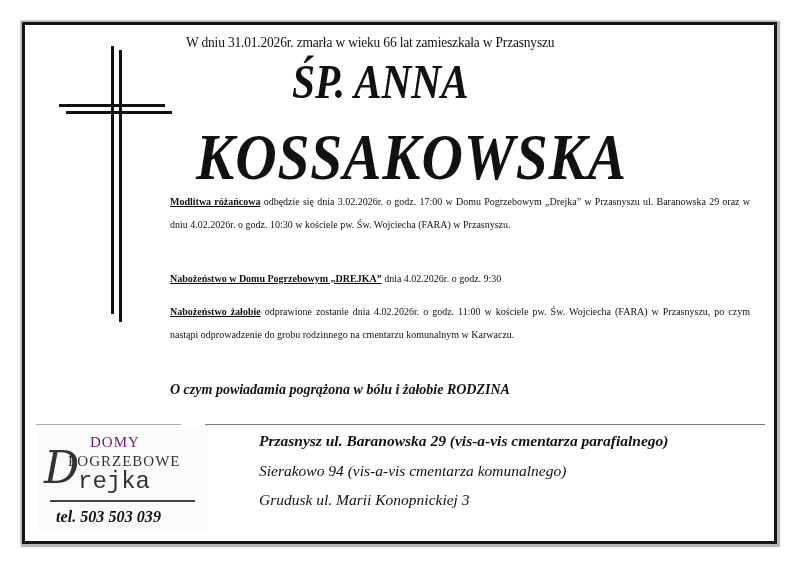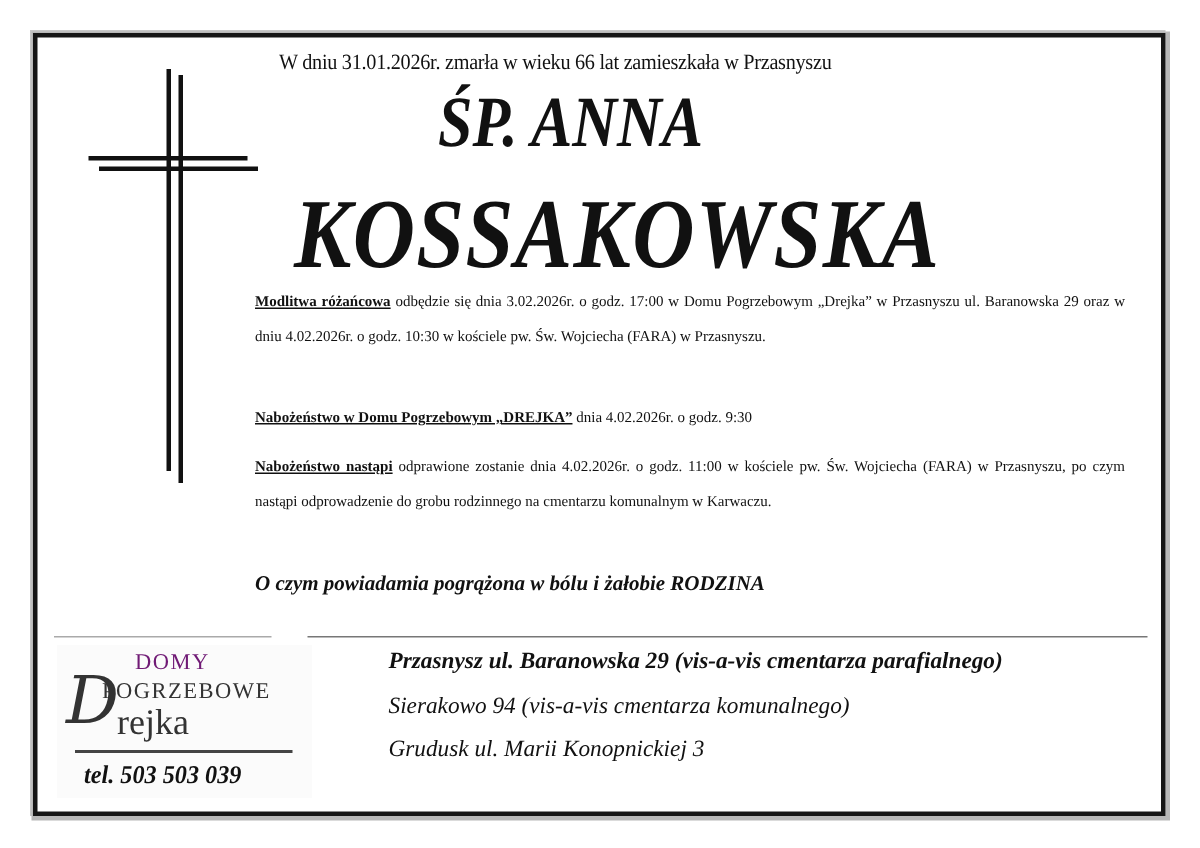--- a/index.html
+++ b/index.html
@@ -22,21 +22,21 @@
   .p1 { top: 190px; }
   .p2 { top: 267px; }
   .p3 { top: 300px; }
   .closing { left: 170px; top: 382px; font-size: 14px; font-weight: bold; font-style: italic; white-space: nowrap; }
   .div-a { left: 36px; top: 424px; width: 145px; height: 1px; background:#aaa; }
   .div-b { left: 205px; top: 424px; width: 560px; height: 1px; background:#777; }
   .logo { left: 38px; top: 430px; width: 170px; height: 102px; background:#fbfbfb; }
   .logo-domy { left: 90px; top: 434px; font-size: 15px; letter-spacing: 1px; color:#701a75; }
   .logo-pog { left: 68px; top: 453px; font-size: 15px; letter-spacing: 1px; color:#333; }
   .logo-D { left: 44px; top: 446px; font-size: 44px; font-style: italic; color:#333; line-height: 1; font-family: "DejaVu Serif", serif; }
-  .logo-rejka { left: 78px; top: 470px; font-size: 24px; color:#333; line-height: 1; }
+  .logo-rejka { left: 78px; top: 470px; font-size: 24px; color:#333; line-height: 1; font-family: Liberation Mono, monospace; }
   .logo-rule { left: 50px; top: 500px; width: 145px; height: 2px; background:#444; }
   .logo-tel { left: 56px; top: 507px; font-size: 17px; font-weight: bold; font-style: italic; transform: scaleX(0.95); transform-origin:left top; white-space: nowrap; }
   .addr { left: 259px; font-size: 15.5px; font-style: italic; white-space: nowrap; text-align: center; }
   .addr1 { top: 432px; font-weight: bold; }
   .addr2 { top: 462px; }
   .addr3 { top: 491px; }
 </style>
 </head>
 <body>
 
@@ -54,21 +54,21 @@
 
 <div class="abs body p1 just">
   <p><span class="lbl">Modlitwa różańcowa</span><span> odbędzie się dnia 3.02.2026r. o godz. 17:00 w Domu Pogrzebowym „Drejka” w Przasnyszu ul. Baranowska 29  oraz w dniu 4.02.2026r. o godz. 10:30 w kościele pw. Św. Wojciecha (FARA) w Przasnyszu.</span></p>
 </div>
 
 <div class="abs body p2">
   <p><span class="lbl">Nabożeństwo w Domu Pogrzebowym „DREJKA”</span><span> dnia 4.02.2026r. o godz. 9:30</span></p>
 </div>
 
 <div class="abs body p3 just">
-  <p><span class="lbl">Nabożeństwo nastąpi</span><span> odprawione zostanie dnia 4.02.2026r. o godz. 11:00 w kościele pw. Św. Wojciecha (FARA) w Przasnyszu, po czym nastąpi odprowadzenie do grobu rodzinnego na cmentarzu komunalnym w Karwaczu.</span></p>
+  <p><span class="lbl">Nabożeństwo żałobie</span><span> odprawione zostanie dnia 4.02.2026r. o godz. 11:00 w kościele pw. Św. Wojciecha (FARA) w Przasnyszu, po czym nastąpi odprowadzenie do grobu rodzinnego na cmentarzu komunalnym w Karwaczu.</span></p>
 </div>
 
 <div class="abs closing">O czym powiadamia pogrążona w bólu i żałobie RODZINA</div>
 
 <div class="abs div-a"></div>
 <div class="abs div-b"></div>
 
 <div class="abs logo"></div>
 <div class="abs logo-domy">DOMY</div>
 <div class="abs logo-pog">POGRZEBOWE</div>

